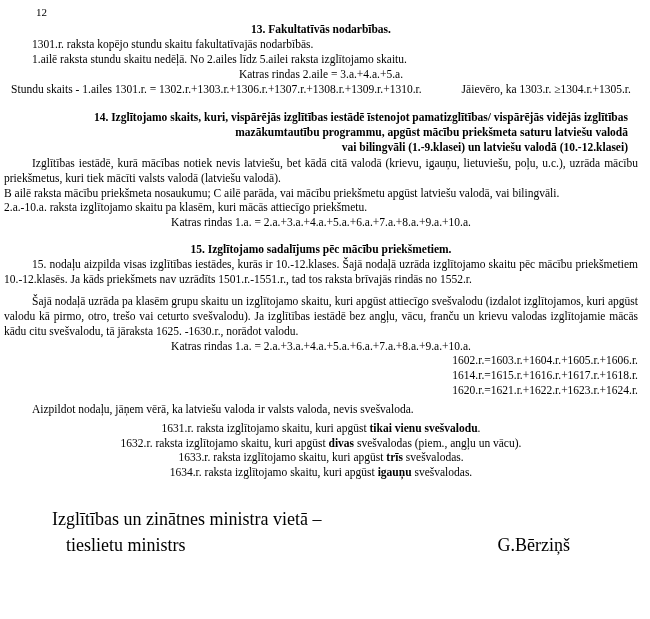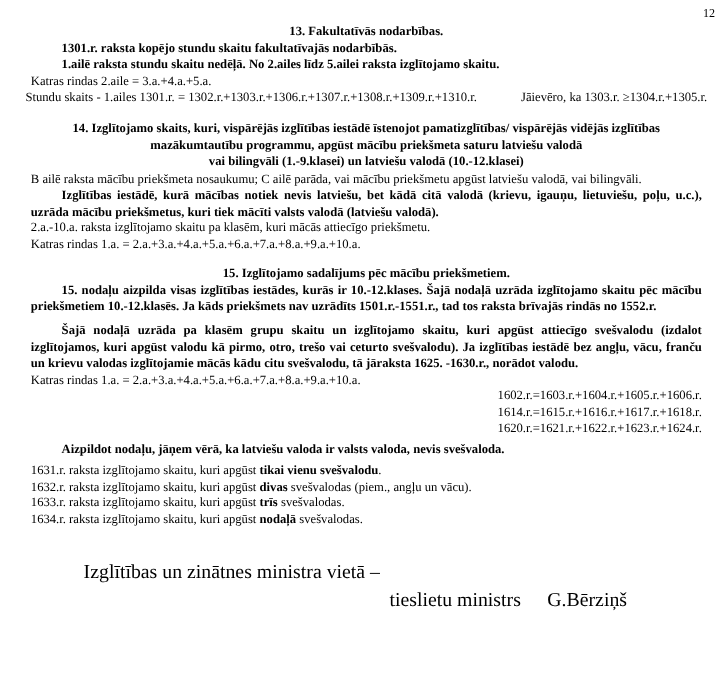--- a/index.html
+++ b/index.html
@@ -16,58 +16,58 @@
     overflow: hidden;
   }
   .page {
     position: relative;
     width: 650px;
     height: 619px;
     padding: 0;
     box-sizing: border-box;
   }
   .page-number {
-    text-align: right;
+    text-align: left;
     font-size: 11px;
     margin-top: 6px;
     margin-bottom: 2px;
     padding-left: 36px;
   }
   .content {
-    padding: 0 12px 0 28px;
+    padding: 0 12px 0 4px;
   }
   .sec-head {
     text-align: center;
     font-weight: bold;
     font-size: 11.5px;
     margin: 4px 0 1px 0;
     line-height: 1.25;
   }
   .sec-head-multi {
-    text-align: center;
+    text-align: right;
     font-weight: bold;
     font-size: 11.5px;
     margin: 6px 0 1px 0;
     line-height: 1.3;
     padding: 0 10px;
   }
   p.body {
     margin: 0;
     font-size: 11.5px;
     line-height: 1.28;
     text-align: justify;
   }
   p.indent {
     text-indent: 28px;
-    font-weight: bold;
   }
   p.tight {
     margin: 0;
     font-size: 11.5px;
     line-height: 1.28;
+    text-align: center;
   }
   .formula-block p {
     margin: 0;
     font-size: 11.5px;
     line-height: 1.30;
     text-align: right;
   }
   .spacer-sm { height: 4px; }
   .spacer-md { height: 8px; }
   .row-split {
@@ -82,21 +82,21 @@
   .signature {
     margin-top: 26px;
     padding: 0 40px 0 48px;
     font-size: 18px;
     line-height: 1.45;
     font-family: Liberation Serif, serif;
   }
   .sig-line1 { }
   .sig-line2 {
     display: flex;
-    justify-content: flex-end;
+    justify-content: space-between;
     padding-left: 14px;
   }
   .sig-right { padding-right: 28px; margin-left: 24px; }
 </style>
 </head>
 <body>
 
 <div class="page">
 
   <div class="page-number">12</div>
@@ -115,22 +115,22 @@
     </div>
 
     <div class="spacer-md"></div>
 
     <div>
       <div class="sec-head-multi">
         <div>14. Izglītojamo skaits, kuri, vispārējās izglītības iestādē īstenojot pamatizglītības/ vispārējās vidējās izglītības</div>
         <div>mazākumtautību programmu, apgūst mācību priekšmeta saturu latviešu valodā</div>
         <div>vai bilingvāli (1.-9.klasei) un latviešu valodā (10.-12.klasei)</div>
       </div>
+      <p class="body indent">Izglītības iestādē, kurā mācības notiek nevis latviešu, bet kādā citā valodā (krievu, igauņu, lietuviešu, poļu, u.c.), uzrāda mācību priekšmetus, kuri tiek mācīti valsts valodā (latviešu valodā).</p>
       <p class="body">B ailē raksta mācību priekšmeta nosaukumu; C ailē parāda, vai mācību priekšmetu apgūst latviešu valodā, vai bilingvāli.</p>
-      <p class="body indent">Izglītības iestādē, kurā mācības notiek nevis latviešu, bet kādā citā valodā (krievu, igauņu, lietuviešu, poļu, u.c.), uzrāda mācību priekšmetus, kuri tiek mācīti valsts valodā (latviešu valodā).</p>
       <p class="body">2.a.-10.a. raksta izglītojamo skaitu pa klasēm, kuri mācās attiecīgo priekšmetu.</p>
       <p class="tight">Katras rindas 1.a.  = 2.a.+3.a.+4.a.+5.a.+6.a.+7.a.+8.a.+9.a.+10.a.</p>
     </div>
 
     <div class="spacer-md"></div>
 
     <div>
       <div class="sec-head">15.  Izglītojamo sadalījums pēc mācību priekšmetiem.</div>
       <p class="body indent">15. nodaļu aizpilda visas izglītības iestādes, kurās ir 10.-12.klases. Šajā nodaļā uzrāda izglītojamo skaitu pēc mācību priekšmetiem 10.-12.klasēs. Ja kāds priekšmets nav uzrādīts 1501.r.-1551.r., tad tos raksta brīvajās rindās no 1552.r.</p>
     </div>
@@ -151,21 +151,21 @@
       <p class="tight">
         <span>1631.r. raksta izglītojamo skaitu, kuri apgūst </span><b>tikai vienu svešvalodu</b><span>.</span>
       </p>
       <p class="tight">
         <span>1632.r. raksta izglītojamo skaitu, kuri apgūst </span><b>divas</b><span> svešvalodas (piem., angļu un vācu).</span>
       </p>
       <p class="tight">
         <span>1633.r. raksta izglītojamo skaitu, kuri apgūst </span><b>trīs</b><span> svešvalodas.</span>
       </p>
       <p class="tight">
-        <span>1634.r. raksta izglītojamo skaitu, kuri apgūst </span><b>nodaļā</b><span> svešvalodas.</span>
+        <span>1634.r. raksta izglītojamo skaitu, kuri apgūst </span><b>igauņu</b><span> svešvalodas.</span>
       </p>
     </div>
 
     <div class="signature">
       <div class="sig-line1">Izglītības un zinātnes ministra vietā –</div>
       <div class="sig-line2">
         <span>tieslietu ministrs</span>
         <span class="sig-right">G.Bērziņš</span>
       </div>
     </div>

